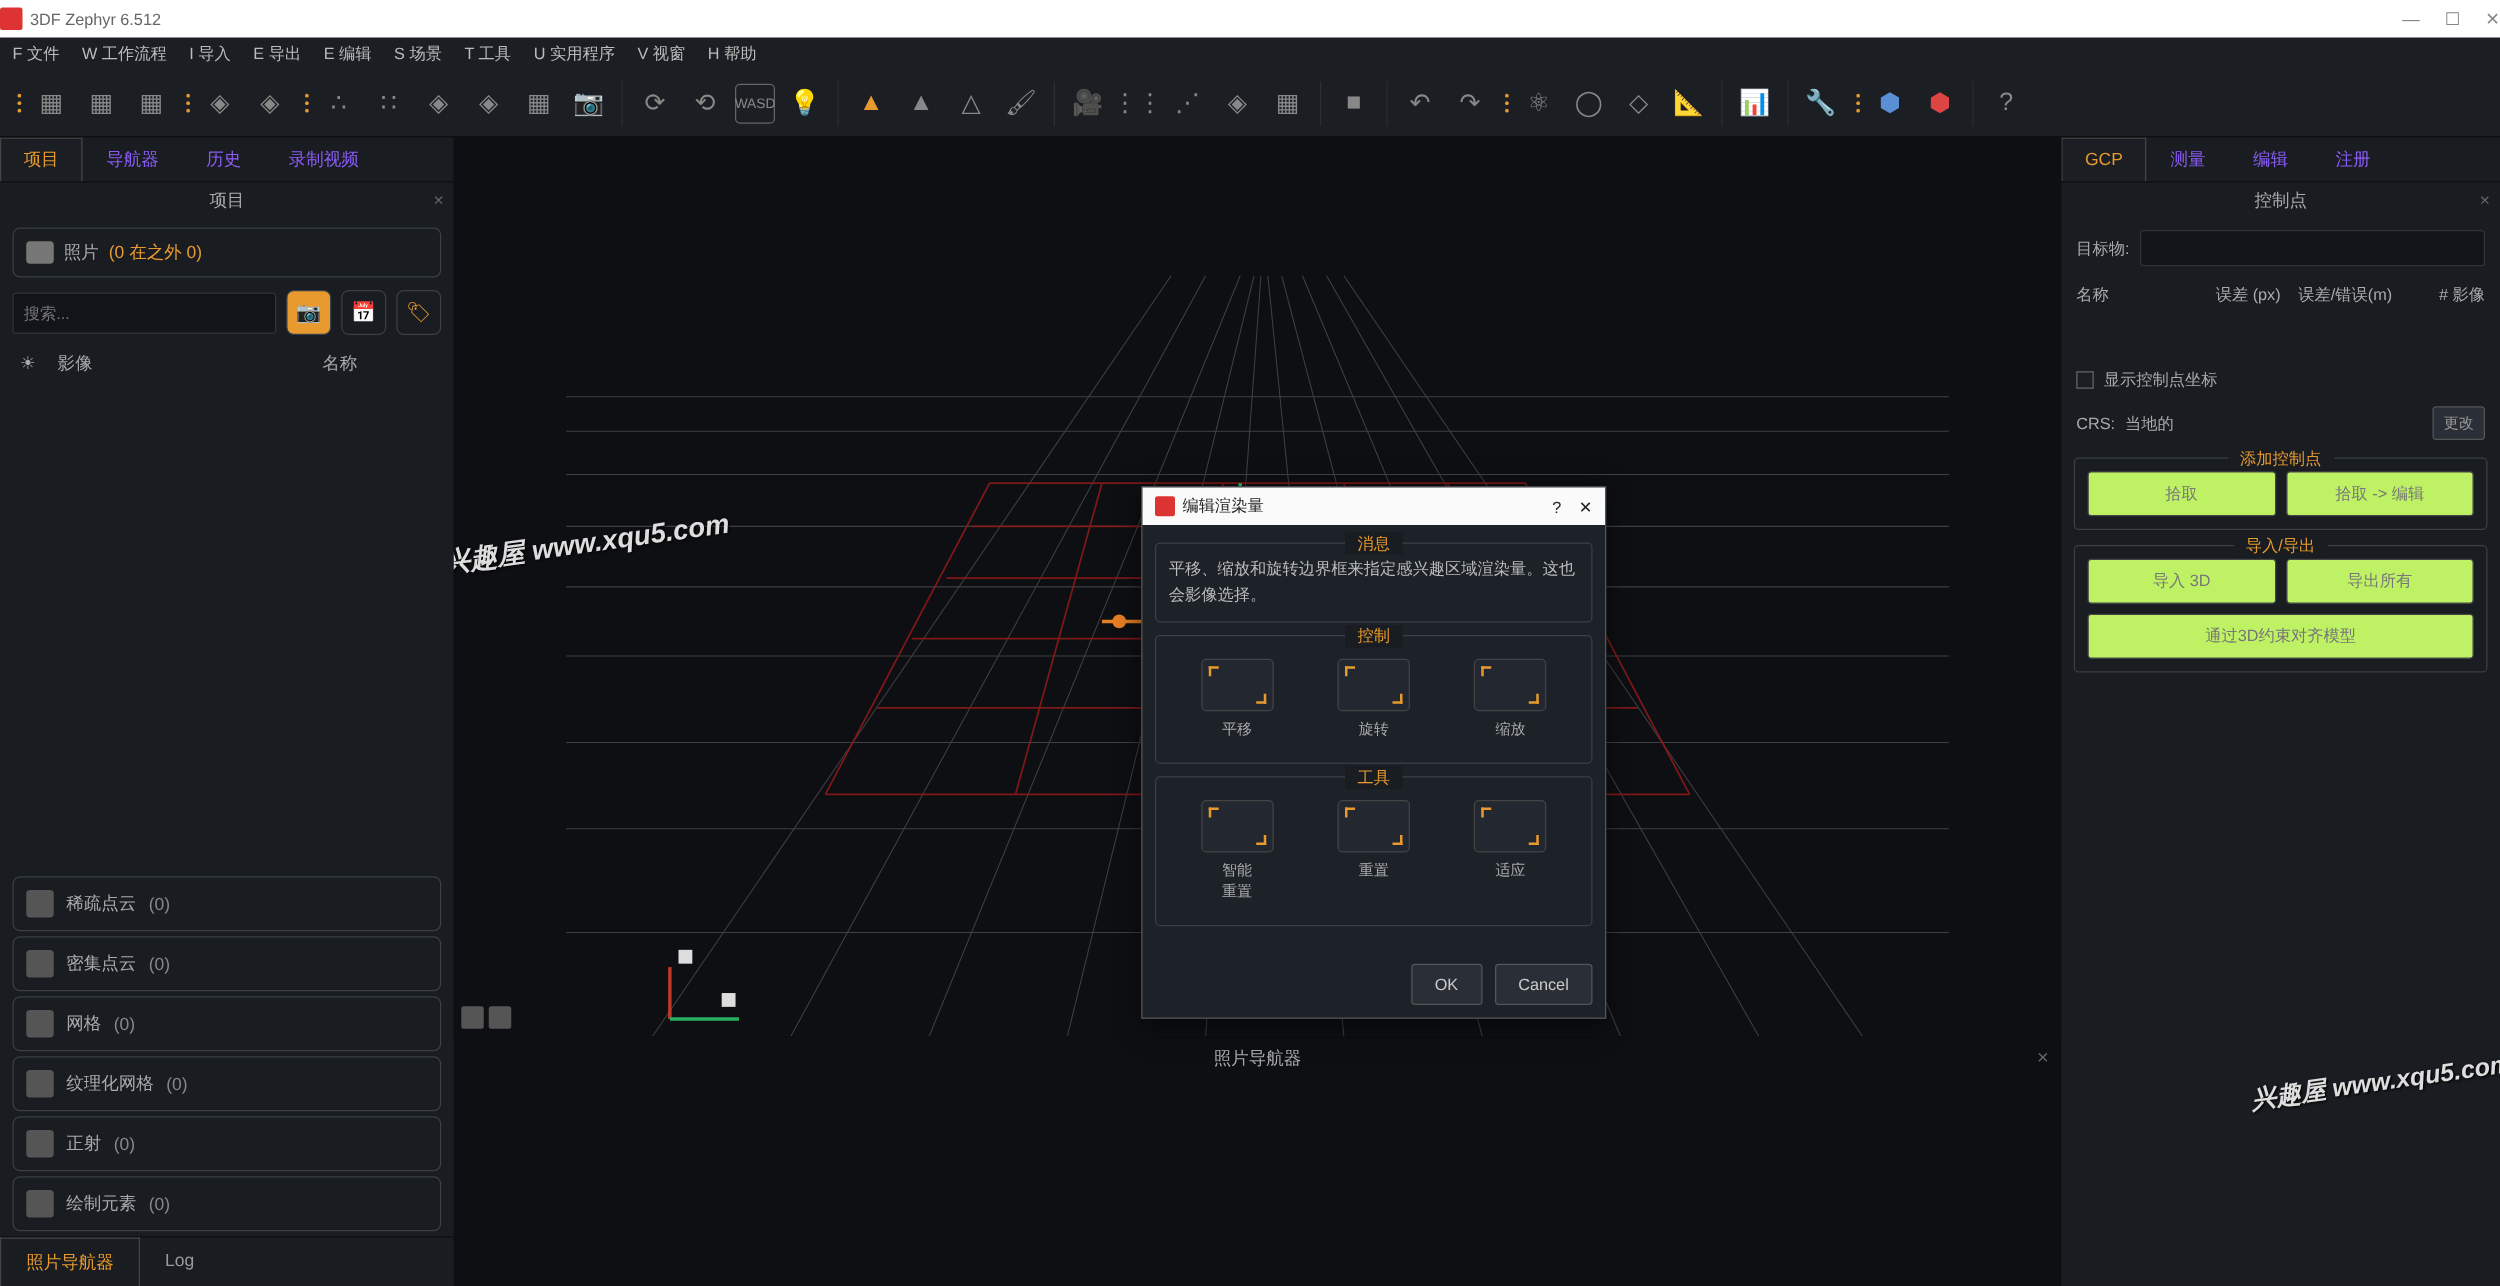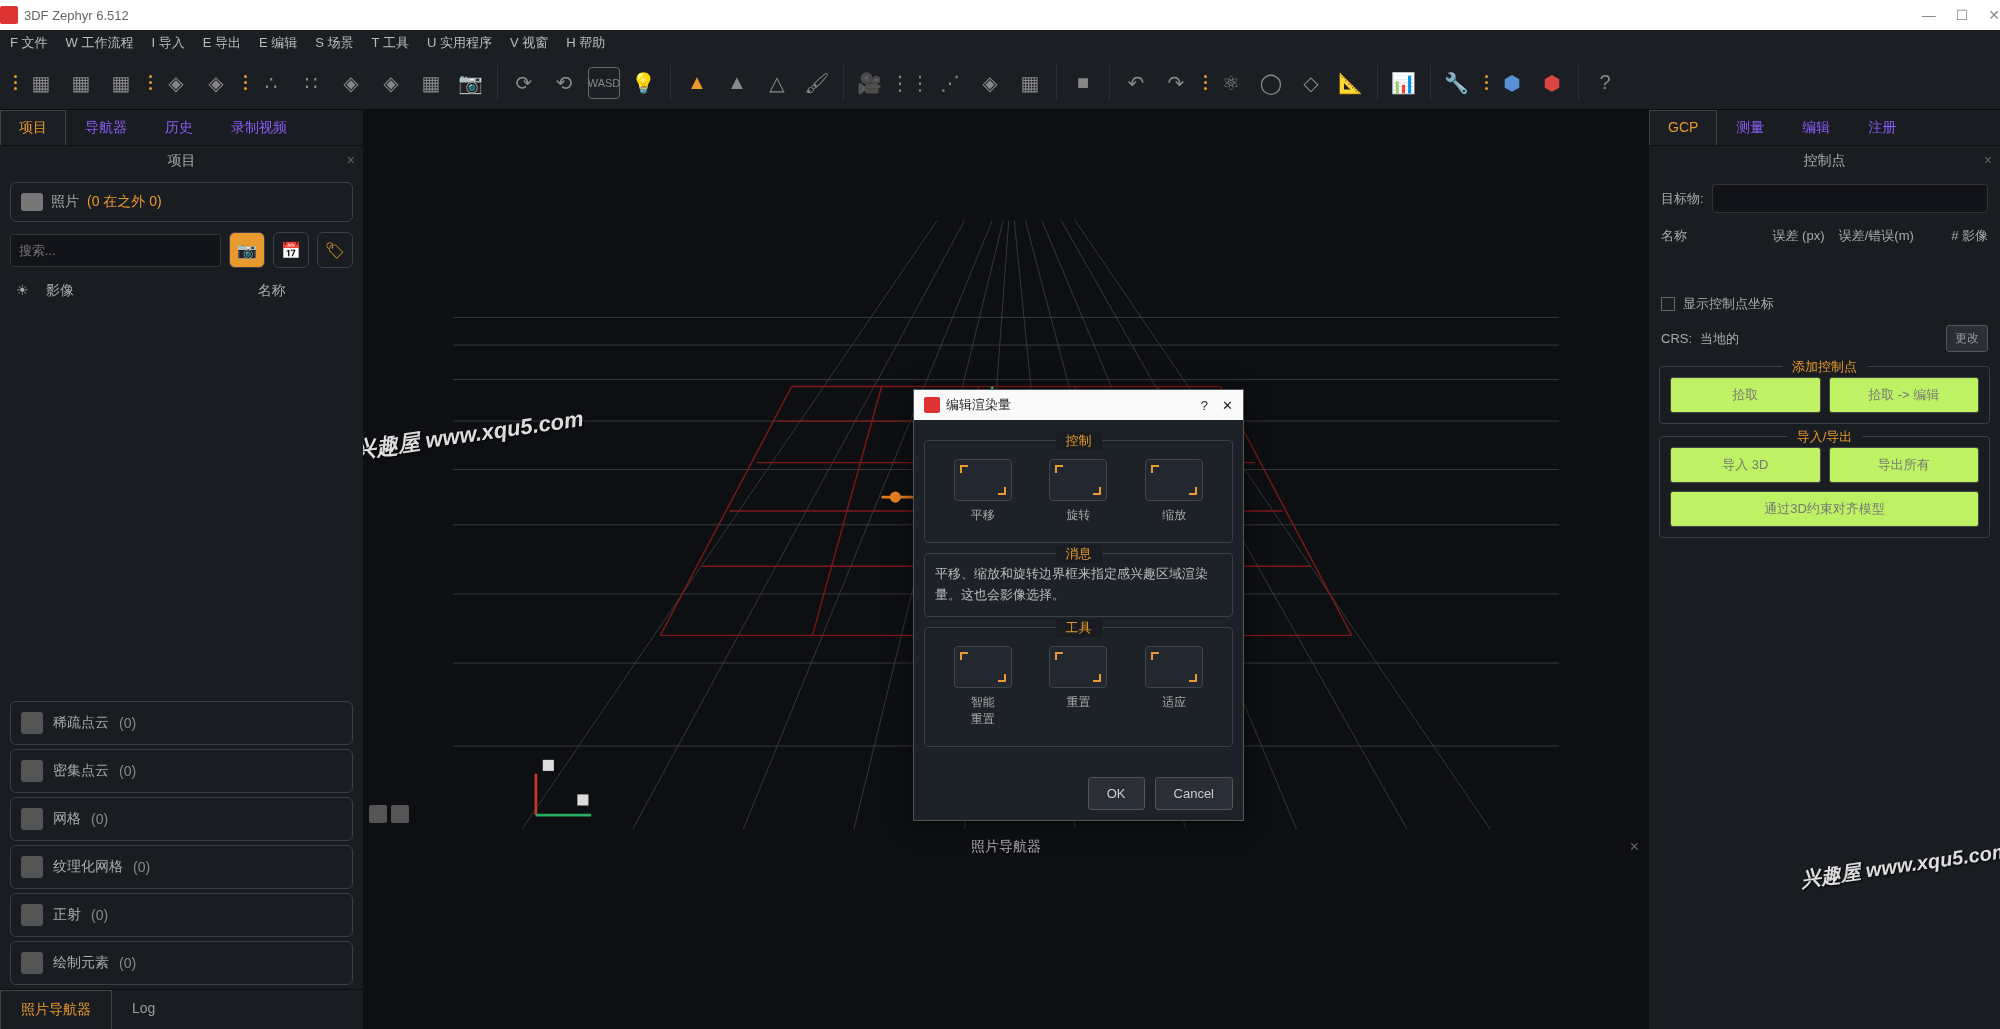--- a/index.html
+++ b/index.html
@@ -48,21 +48,21 @@
 .gcp-row input[type=text] { flex: 1; background: #12141a; border: 1px solid #333; color: #888; padding: 6px; border-radius: 3px; }
 .gcp-cols { display: flex; padding: 6px 12px; font-size: 13px; color: #aaa; }
 .gcp-cols span:nth-child(1){ width: 60px;} .gcp-cols span:nth-child(2){ flex:1; text-align:right;} .gcp-cols span:nth-child(3){ flex:1; text-align:center;} .gcp-cols span:nth-child(4){ width:60px; text-align:right;}
 .check { display: flex; align-items: center; gap: 8px; padding: 4px 12px; font-size: 13px; }
 .check .box { width: 14px; height: 14px; border: 1px solid #666; background: #1b1e23; }
 .check .box.on { background: #e89a2e; border-color: #e89a2e; }
 .fieldset { margin: 6px 10px; border: 1px solid #3a3f48; border-radius: 4px; padding: 10px; position: relative; }
 .fieldset .legend { position: absolute; top: -9px; left: 50%; transform: translateX(-50%); background: #191c21; padding: 0 10px; font-size: 13px; color: #e89a2e; }
 .btn-row { display: flex; gap: 8px; }
 .btn { flex: 1; padding: 8px; border: 1px solid #444; background: #bef264; color: #777; font-size: 13px; text-align: center; border-radius: 3px; cursor: pointer; }
-.dialog { position: absolute; top: 389px; left: 913px; width: 331px; background: #1d2128; border: 1px solid #555; box-shadow: 0 4px 20px rgba(0,0,0,0.6); z-index: 100; }
+.dialog { position: absolute; top: 389px; left: 913px; width: 372px; background: #1d2128; border: 1px solid #555; box-shadow: 0 4px 20px rgba(0,0,0,0.6); z-index: 100; }
 .dialog .dlg-title { background: #fafafa; color: #222; padding: 6px 10px; display: flex; align-items: center; font-size: 13px; }
 .dialog .dlg-title .logo { width: 16px; height: 16px; background: #d33; border-radius: 2px; margin-right: 6px; }
 .dialog .dlg-title .spacer { flex: 1; }
 .dialog .dlg-title .dlgbtn { margin-left: 14px; cursor: pointer; }
 .dialog .body { padding: 10px; }
 .dialog .msg { font-size: 13px; color: #bbb; line-height: 1.6; }
 .dialog .ctrl-grid { display: flex; justify-content: space-around; padding: 8px 0; }
 .dialog .ctrl { display: flex; flex-direction: column; align-items: center; gap: 6px; }
 .dialog .ctrl .iconbtn { width: 58px; height: 42px; border: 1px solid #444; border-radius: 4px; background: #23272f; position: relative; cursor: pointer; }
 .dialog .ctrl .iconbtn::before, .dialog .ctrl .iconbtn::after { content:''; position:absolute; width:6px; height:6px; border:2px solid #e89a2e; }
@@ -363,41 +363,41 @@
 
 <div class="dialog">
   <div class="dlg-title">
     <div class="logo"></div>
     <span>编辑渲染量</span>
     <div class="spacer"></div>
     <span class="dlgbtn">?</span>
     <span class="dlgbtn">✕</span>
   </div>
   <div class="body">
+    <div class="fieldset" style="margin:4px 0">
+      <div class="legend">消息</div>
+      <div class="msg">平移、缩放和旋转边界框来指定感兴趣区域渲染量。这也会影像选择。</div>
+    </div>
     <div class="fieldset" style="margin:10px 0">
       <div class="legend">控制</div>
       <div class="ctrl-grid">
         <div class="ctrl">
             <div class="iconbtn"></div>
             <div class="lbl">平移</div>
           </div>
         <div class="ctrl">
             <div class="iconbtn"></div>
             <div class="lbl">旋转</div>
           </div>
         <div class="ctrl">
             <div class="iconbtn"></div>
             <div class="lbl">缩放</div>
           </div>
       </div>
     </div>
-    <div class="fieldset" style="margin:4px 0">
-      <div class="legend">消息</div>
-      <div class="msg">平移、缩放和旋转边界框来指定感兴趣区域渲染量。这也会影像选择。</div>
-    </div>
     <div class="fieldset" style="margin:10px 0">
       <div class="legend">工具</div>
       <div class="ctrl-grid">
         <div class="ctrl">
             <div class="iconbtn"></div>
             <div class="lbl" style="white-space:pre-line;text-align:center">智能
 重置</div>
           </div>
         <div class="ctrl">
             <div class="iconbtn"></div>

